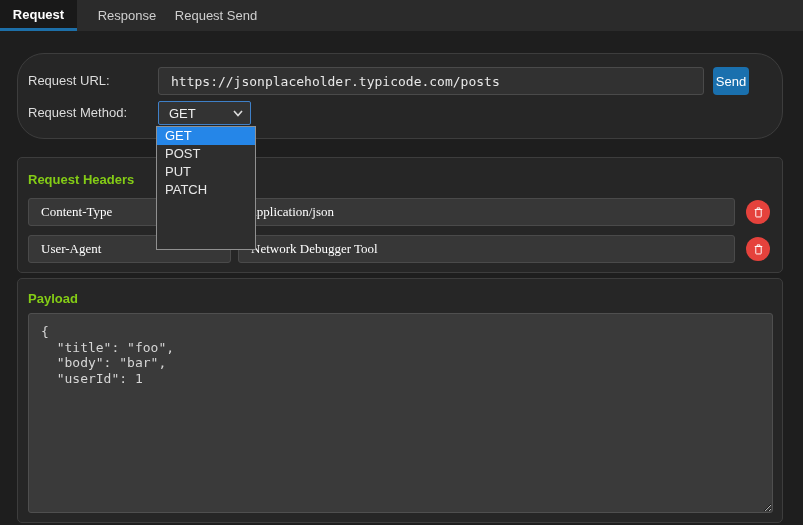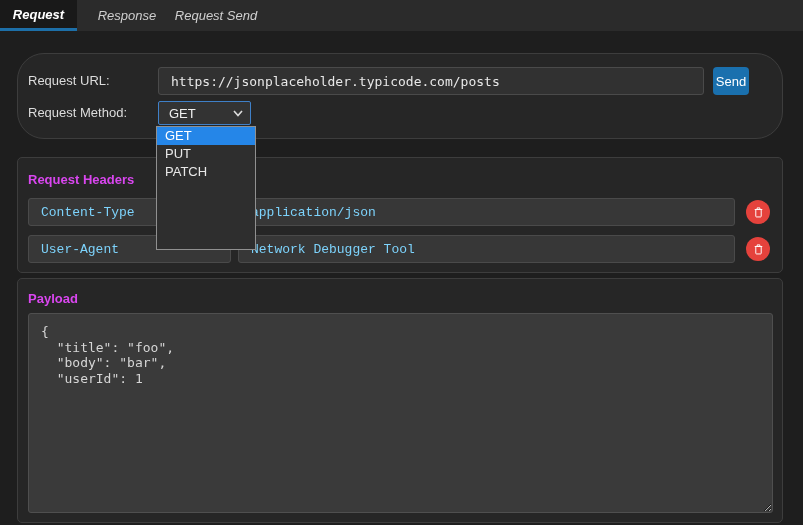--- a/index.html
+++ b/index.html
@@ -12,54 +12,54 @@
   }
 
   
   .tabbar {
     position:absolute; left:0; top:0; width:803px; height:31px;
     background:#2b2b2b;
   }
   .tab {
     position:absolute; top:0; height:31px;
     display:flex; align-items:center; justify-content:center;
-    font-size:13px; color:#cfcfcf; cursor:pointer;font-style:italic;
+    font-size:13px; color:#cfcfcf; cursor:pointer;
   }
   .tab.active {
     background:#191919; color:#ffffff; font-weight:bold;
     border-bottom:3px solid #1d6fa8;
   }
   .tab-request { left:0; width:77px; }
   .tab-response { left:81px; width:92px; }
   .tab-request-list { left:169px; width:94px; }
 
   
   .panel {
     position:absolute; left:17px; width:766px;
     background:#262626; border:1px solid #3d3d3d; border-radius:5px;
   }
   .panel-request { top:53px; height:86px;border-radius:27px; }
   .panel-headers { top:157px; height:116px; }
   .panel-payload { top:278px; height:245px; }
 
   .panel-title {
     position:absolute; left:10px;
-    font-size:13px; font-weight:bold; color:#d946ef;
+    font-size:13px; font-weight:bold; color:#84cc16;
   }
 
   .field-label {
     position:absolute; left:10px;
     font-size:13px; color:#dcdcdc;
   }
 
   input.text-input {
     position:absolute; height:28px;
     background:#373737; border:1px solid #4a4a4a; border-radius:3px;
-    color:#7dd3fc; font-size:13px; padding:0 12px;
-    font-family:Liberation Mono, monospace;
+    color:#ffffff; font-size:13px; padding:0 12px;
+    font-family:Liberation Serif, serif;
     outline:none;
   }
   input.mono { font-family:"DejaVu Sans Mono", monospace; background:#313131; color:#e8e8e8; }
 
   .send-btn {
     position:absolute; left:695px; top:13px; width:36px; height:28px;
     background:#1a70ae; border:none; border-radius:4px;
     color:#ffffff; font-size:13px; cursor:pointer;
     font-family:"Liberation Sans", sans-serif;
   }
@@ -135,20 +135,21 @@
   <div class="method-select">
     <span>GET</span>
     <svg class="chev" viewBox="0 0 10 7">
       <polyline points="1,1 5,5.5 9,1" fill="none" stroke="#dcdcdc" stroke-width="1.6"></polyline>
     </svg>
   </div>
 </div>
 
 <div class="method-dropdown">
   <div class="method-option selected">GET</div>
+  <div class="method-option">POST</div>
   <div class="method-option">PUT</div>
   <div class="method-option">PATCH</div>
 </div>
 
 <div class="panel panel-headers">
   <div class="panel-title" style="top:14px;">Request Headers</div>
 
   <input class="text-input hdr-key row1" type="text" value="Content-Type" style="">
   <input class="text-input hdr-value row1" type="text" value="application/json" style="">
   <button class="trash-btn r1">

